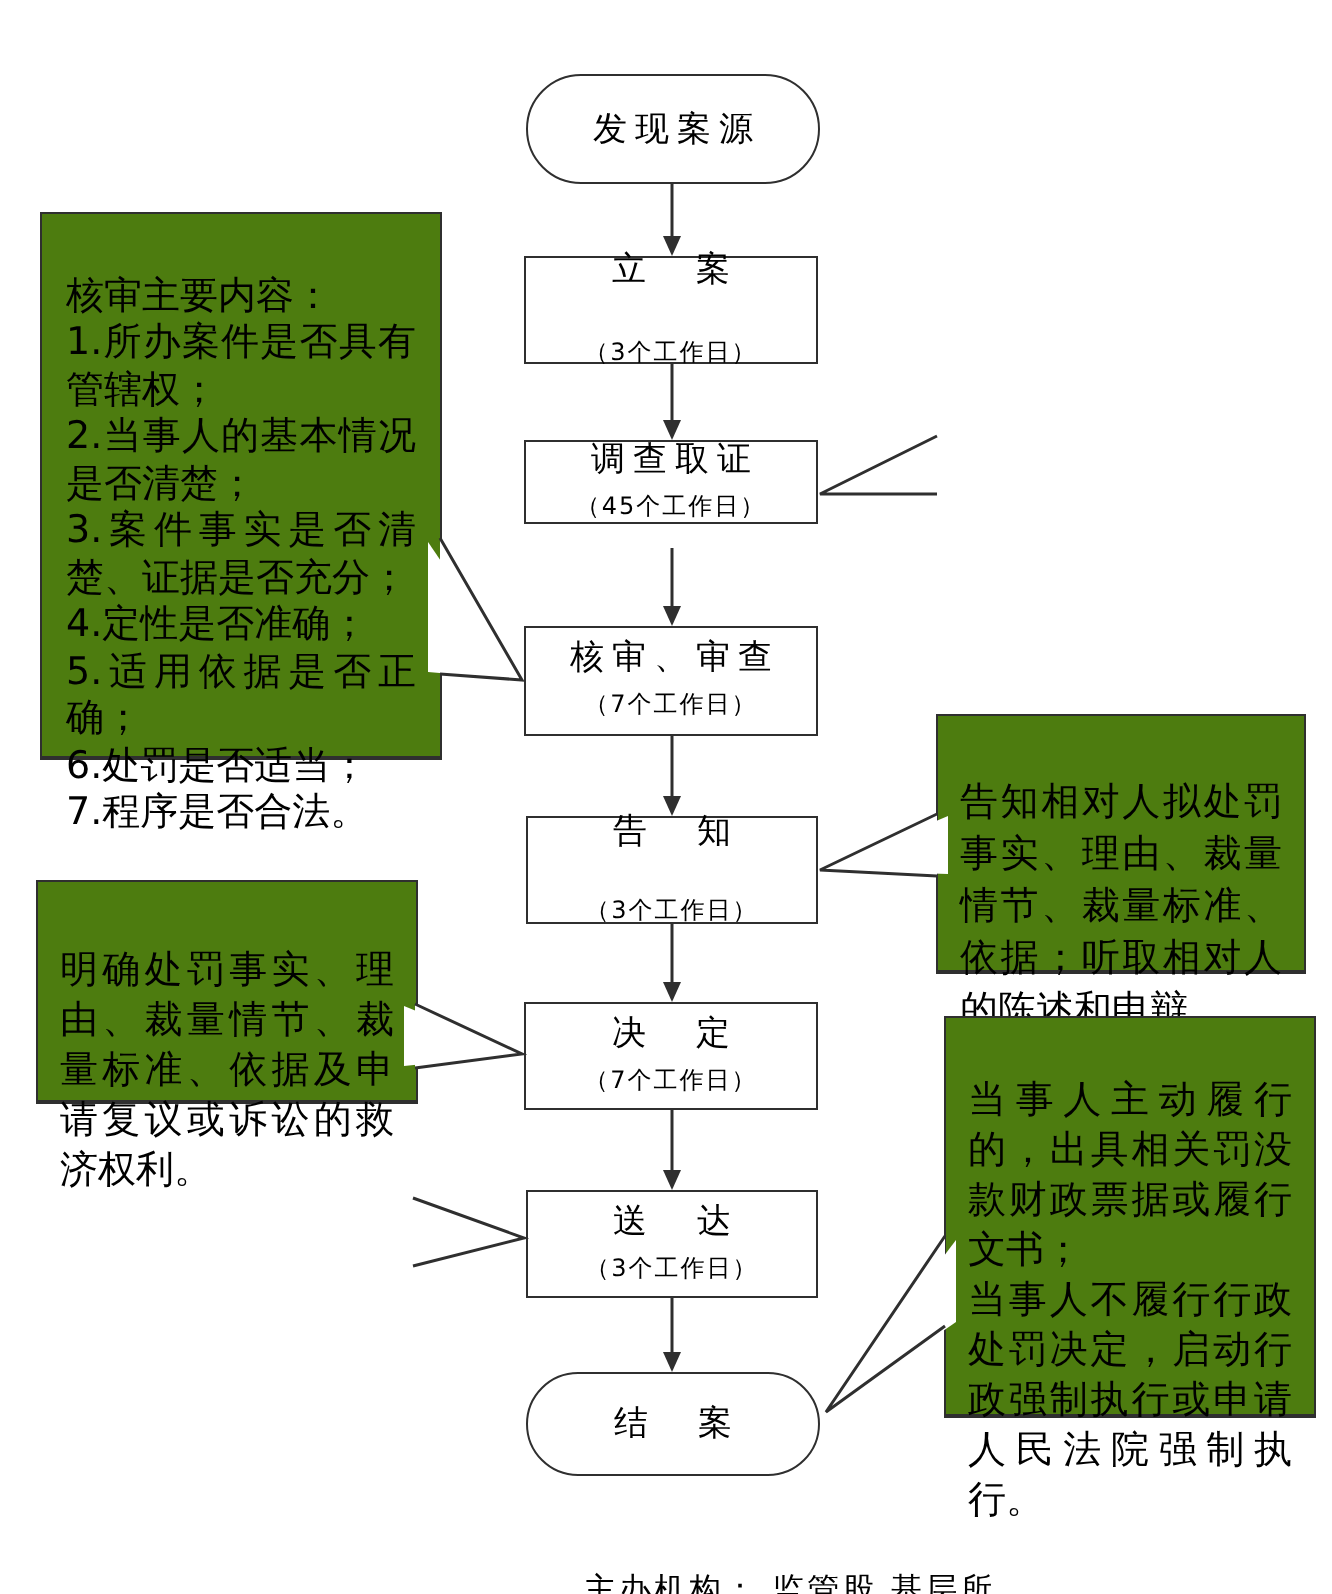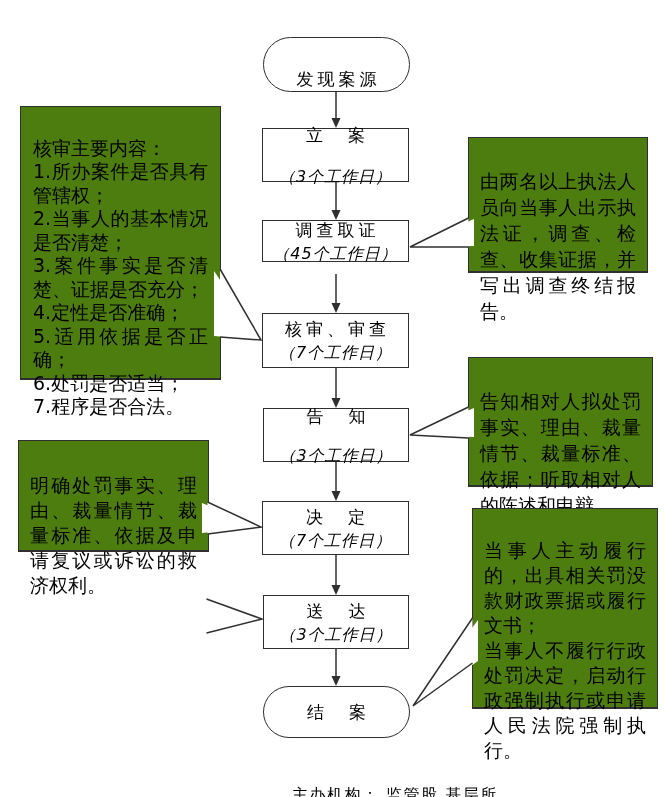--- a/index.html
+++ b/index.html
@@ -7,22 +7,22 @@
     position:relative; width:666px; height:797px; background:#ffffff;
     font-family:"DejaVu Sans", sans-serif; color:#000; overflow:hidden;
   }
   .node {
     position:absolute; box-sizing:border-box; background:#fff;
     border:1.5px solid #2f2f2f; display:flex; flex-direction:column;
     align-items:center; justify-content:center; text-align:center; z-index:1;
   }
   .oval { border-radius:28px; }
   .node .t { font-size:17px; letter-spacing:4px; padding-left:4px; line-height:24px; }
-  .node .d { font-size:16px; letter-spacing:1px; line-height:23px;font-style:italic; }
-  .n-start { left:263px; top:37px;  width:147px; height:55px;justify-content:flex-end; }
+  .node .d { font-size:12px; letter-spacing:1px; line-height:23px; }
+  .n-start { left:263px; top:37px;  width:147px; height:55px; }
   .n1 { left:262px; top:128px; width:147px; height:54px;gap:18px; }
   .n2 { left:262px; top:220px; width:147px; height:42px; }
   .n3 { left:262px; top:313px; width:147px; height:55px; }
   .n4 { left:263px; top:408px; width:146px; height:54px;gap:16px; }
   .n5 { left:262px; top:501px; width:147px; height:54px; }
   .n6 { left:263px; top:595px; width:146px; height:54px; }
   .n-end { left:263px; top:686px; width:147px; height:52px; border-radius:26px; }
   .callout {
     position:absolute; box-sizing:border-box; background:#4d7c0f; z-index:1;
     border:1.5px solid #2f2f2f; border-bottom-width:2.5px;
@@ -94,23 +94,20 @@
 3.案件事实是否清楚、证据是否充分；
 4.定性是否准确；
 5.适用依据是否正确；
 6.处罚是否适当；
 7.程序是否合法。</div>
   </div>
   <div class="callout cl2">
     <div class="txt">明确处罚事实、理由、裁量情节、裁量标准、依据及申请复议或诉讼的救济权利。</div>
   </div>
 
-  <div class="callout cr1">
-    <div class="txt">由两名以上执法人员向当事人出示执法证，调查、检查、收集证据，并写出调查终结报告。</div>
-  </div>
   <div class="callout cr2">
     <div class="txt">告知相对人拟处罚事实、理由、裁量情节、裁量标准、依据；听取相对人的陈述和申辩。</div>
   </div>
   <div class="callout cr3">
     <div class="txt">当事人主动履行的，出具相关罚没款财政票据或履行文书；
 当事人不履行行政处罚决定，启动行政强制执行或申请人民法院强制执行。</div>
   </div>
 
   <div class="footer">
     <div>主办机构： 监管股 基层所</div>

